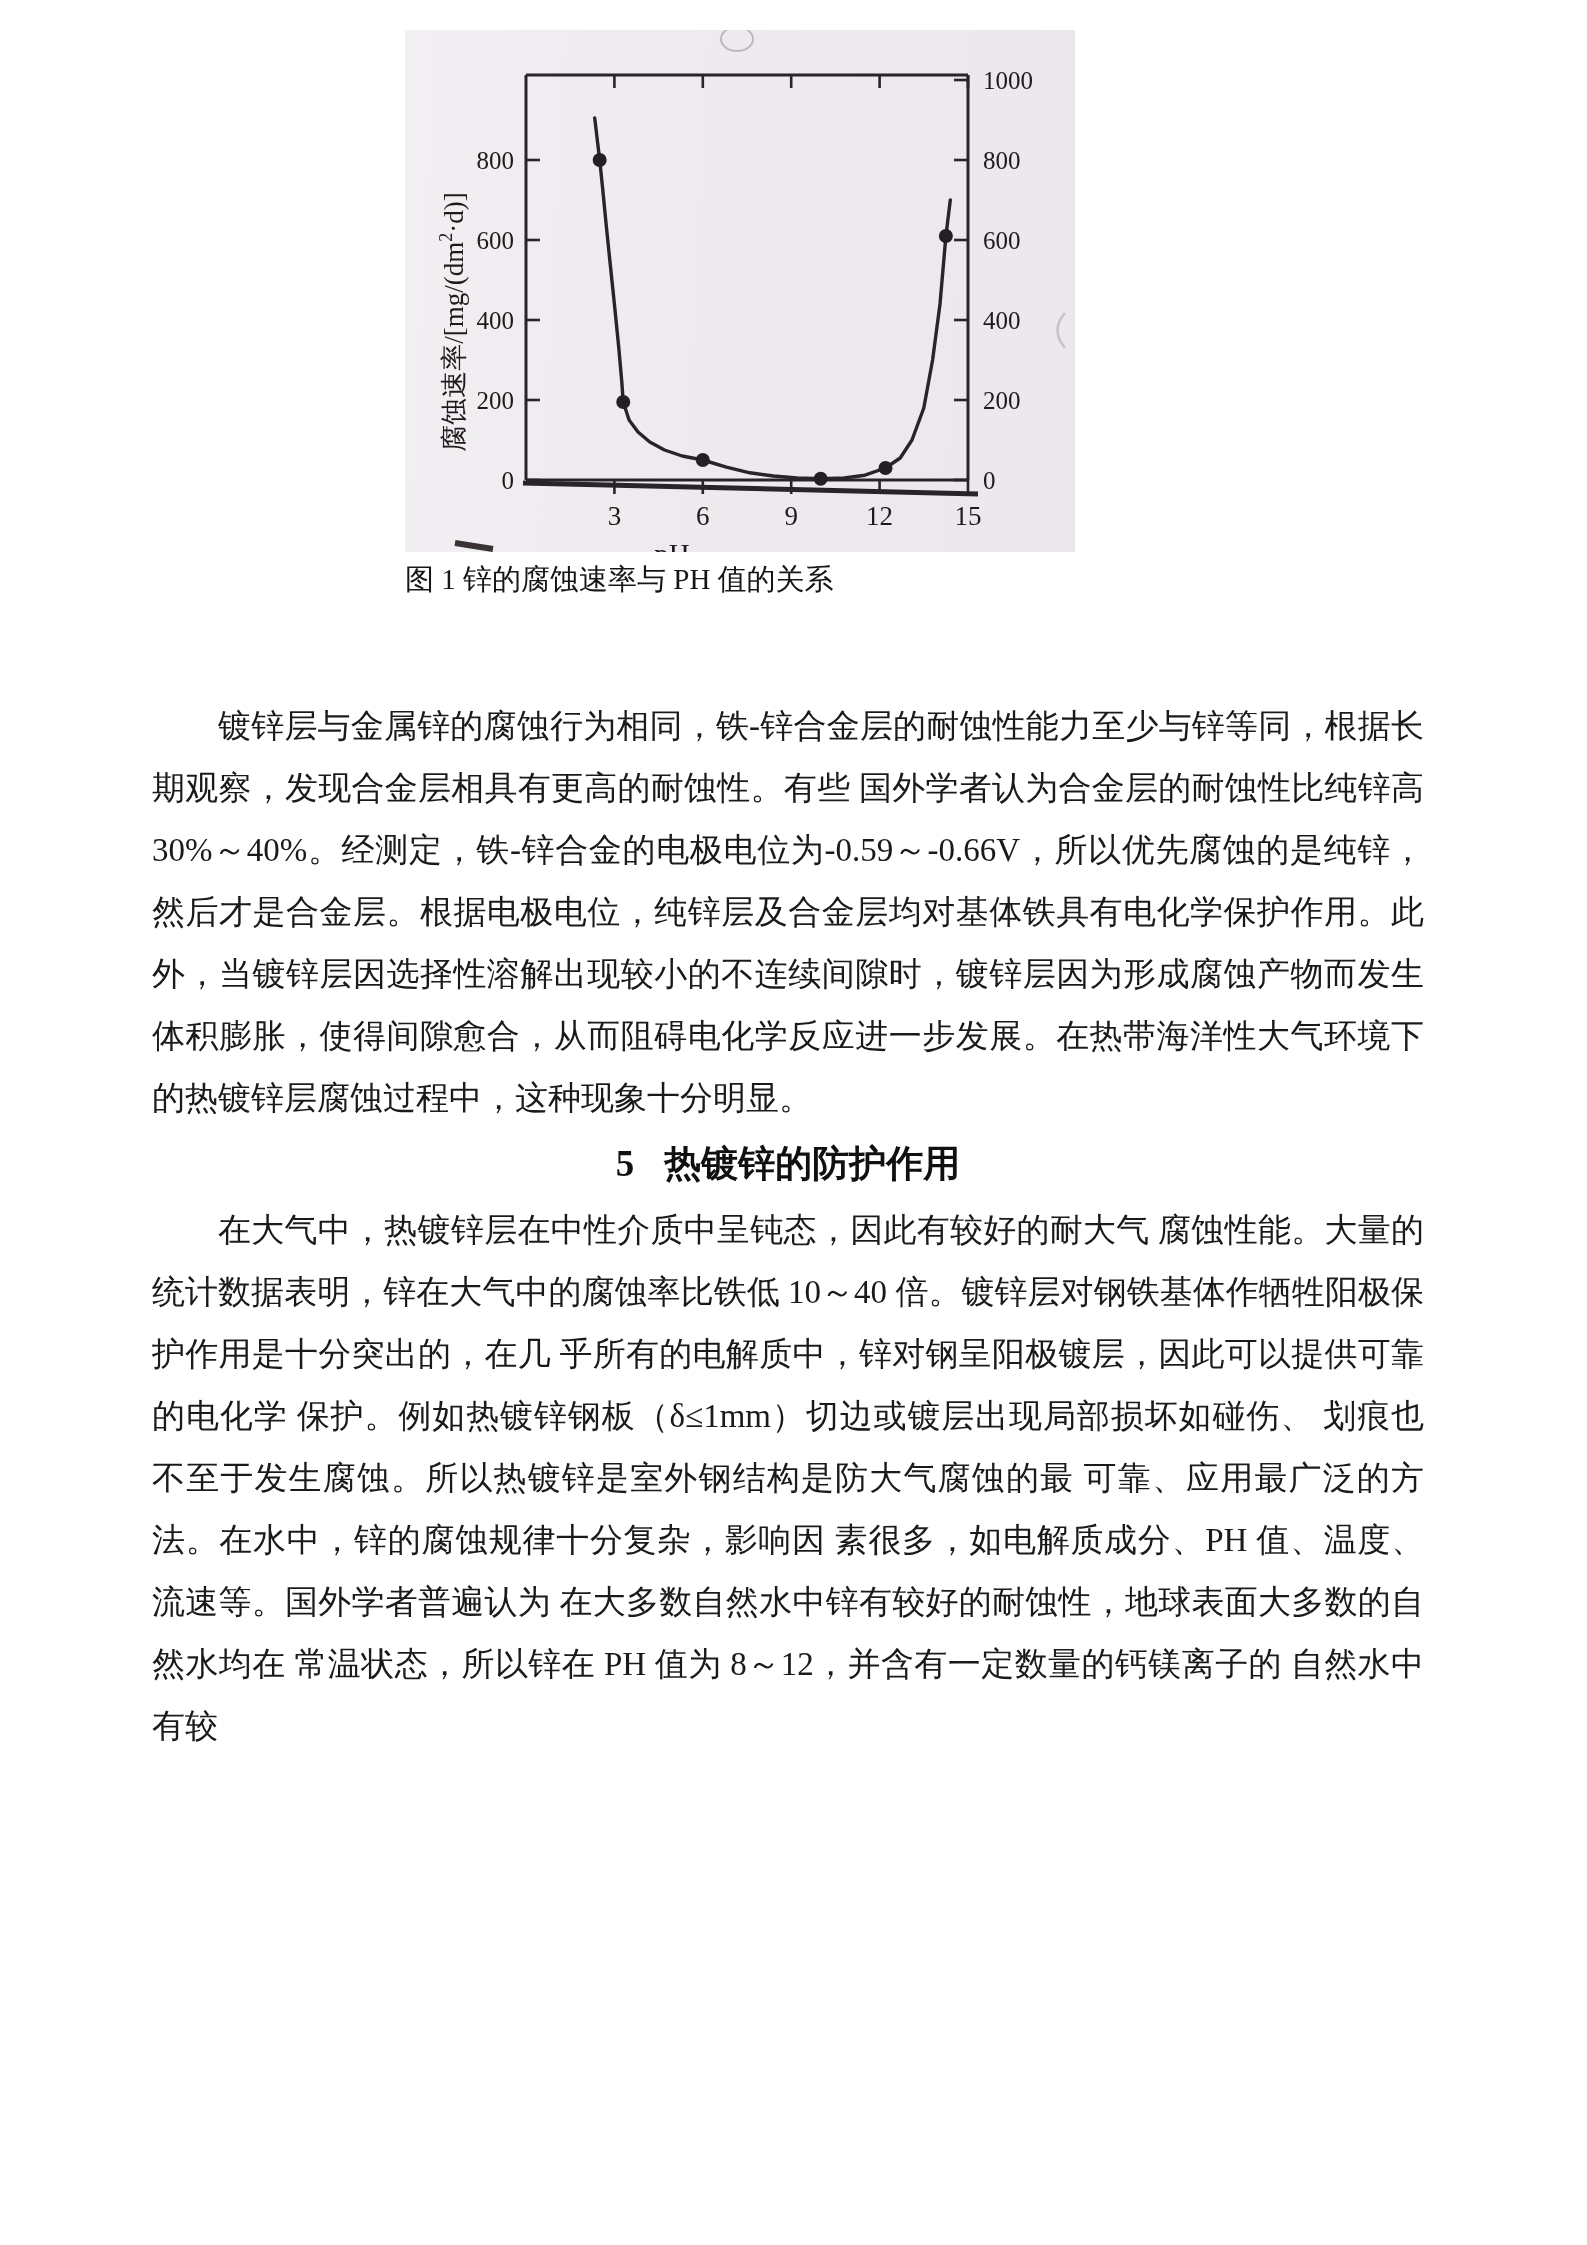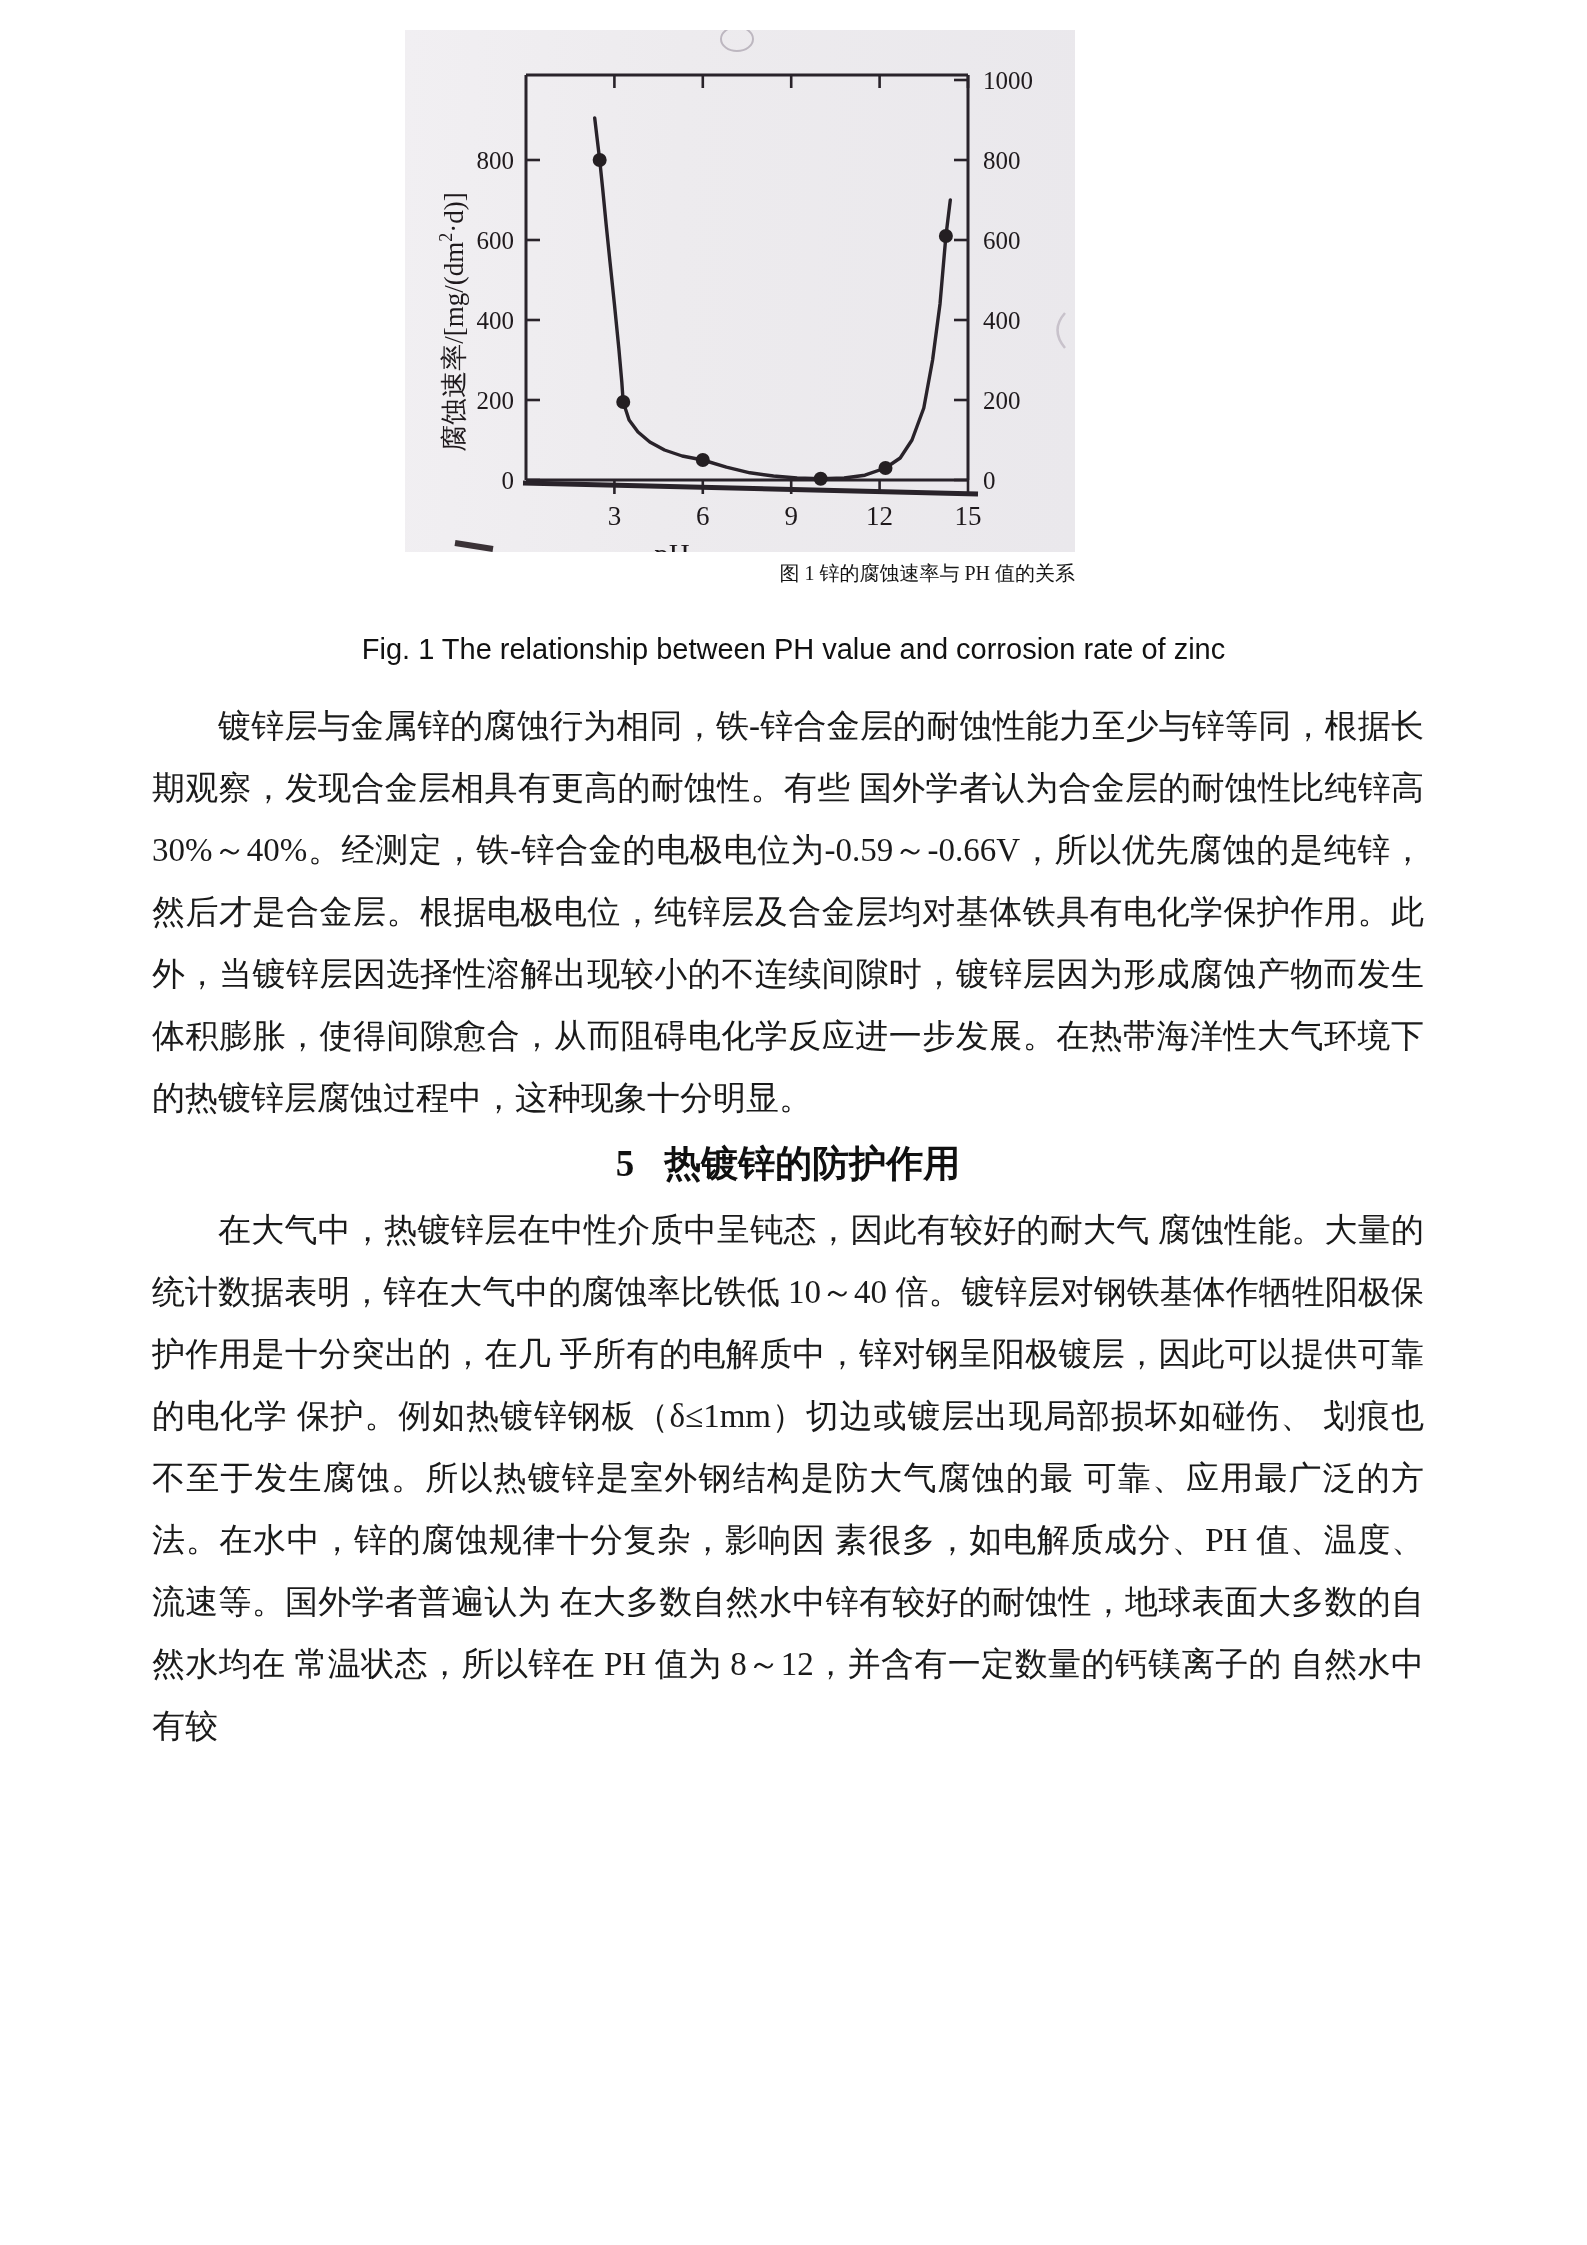--- a/index.html
+++ b/index.html
@@ -12,22 +12,22 @@
   }
   .chart-image{
     position:absolute;
     left:405px;top:30px;
     width:670px;height:522px;
     background:linear-gradient(93deg,#f1eff2 0%,#edebee 40%,#eae8ec 100%);
   }
   .chart-image svg{display:block;width:670px;height:522px;}
   .caption-zh{
     position:absolute;left:405px;top:560px;width:670px;
-    text-align:right;
-    font-size:20px;color:#161616;
+    text-align:left;
+    font-size:29px;color:#161616;
     font-family:"Liberation Serif", serif;
     white-space:nowrap;
   }
   .caption-en{
     position:absolute;left:0;top:633px;width:1587px;
     text-align:center;
     font-size:29px;color:#111111;
     font-family:"Liberation Sans", sans-serif;
   }
   .body-text{
@@ -102,21 +102,20 @@
         <circle cx="480.4933333333333" cy="438" r="7" fill="#241f22"></circle>
         <circle cx="540.9" cy="206" r="7" fill="#241f22"></circle>
         <ellipse cx="332" cy="9" rx="16" ry="12" stroke="#bdb7c0" stroke-width="2" fill="none"></ellipse>
         <path d="M 660 283 q -15 17 0 35" stroke="#c8c2cb" stroke-width="2.5" fill="none"></path>
         <line x1="50" y1="513" x2="88" y2="519" stroke="#3a3236" stroke-width="6"></line>
       </svg>
   </div>
 
   <div class="caption-zh">图 1 锌的腐蚀速率与 PH 值的关系</div>
 
-  <div class="caption-en">Fig. 1 The relationship between PH value and corrosion rate of zinc</div>
 
   <div class="body-text">
     <p>镀锌层与金属锌的腐蚀行为相同，铁-锌合金层的耐蚀性能力至少与锌等同，根据长期观察，发现合金层相具有更高的耐蚀性。有些 国外学者认为合金层的耐蚀性比纯锌高 30%～40%。经测定，铁-锌合金的电极电位为-0.59～-0.66V，所以优先腐蚀的是纯锌，然后才是合金层。根据电极电位，纯锌层及合金层均对基体铁具有电化学保护作用。此外，当镀锌层因选择性溶解出现较小的不连续间隙时，镀锌层因为形成腐蚀产物而发生体积膨胀，使得间隙愈合，从而阻碍电化学反应进一步发展。在热带海洋性大气环境下的热镀锌层腐蚀过程中，这种现象十分明显。</p>
     <h2 class="heading"><span class="num">5</span><span>热镀锌的防护作用</span></h2>
     <p>在大气中，热镀锌层在中性介质中呈钝态，因此有较好的耐大气 腐蚀性能。大量的统计数据表明，锌在大气中的腐蚀率比铁低 10～40 倍。镀锌层对钢铁基体作牺牲阳极保护作用是十分突出的，在几 乎所有的电解质中，锌对钢呈阳极镀层，因此可以提供可靠的电化学 保护。例如热镀锌钢板（δ≤1mm）切边或镀层出现局部损坏如碰伤、 划痕也不至于发生腐蚀。所以热镀锌是室外钢结构是防大气腐蚀的最 可靠、应用最广泛的方法。在水中，锌的腐蚀规律十分复杂，影响因 素很多，如电解质成分、PH 值、温度、流速等。国外学者普遍认为 在大多数自然水中锌有较好的耐蚀性，地球表面大多数的自然水均在 常温状态，所以锌在 PH 值为 8～12，并含有一定数量的钙镁离子的 自然水中有较</p>
   </div>
 
 </div>
 
 </body></html>

